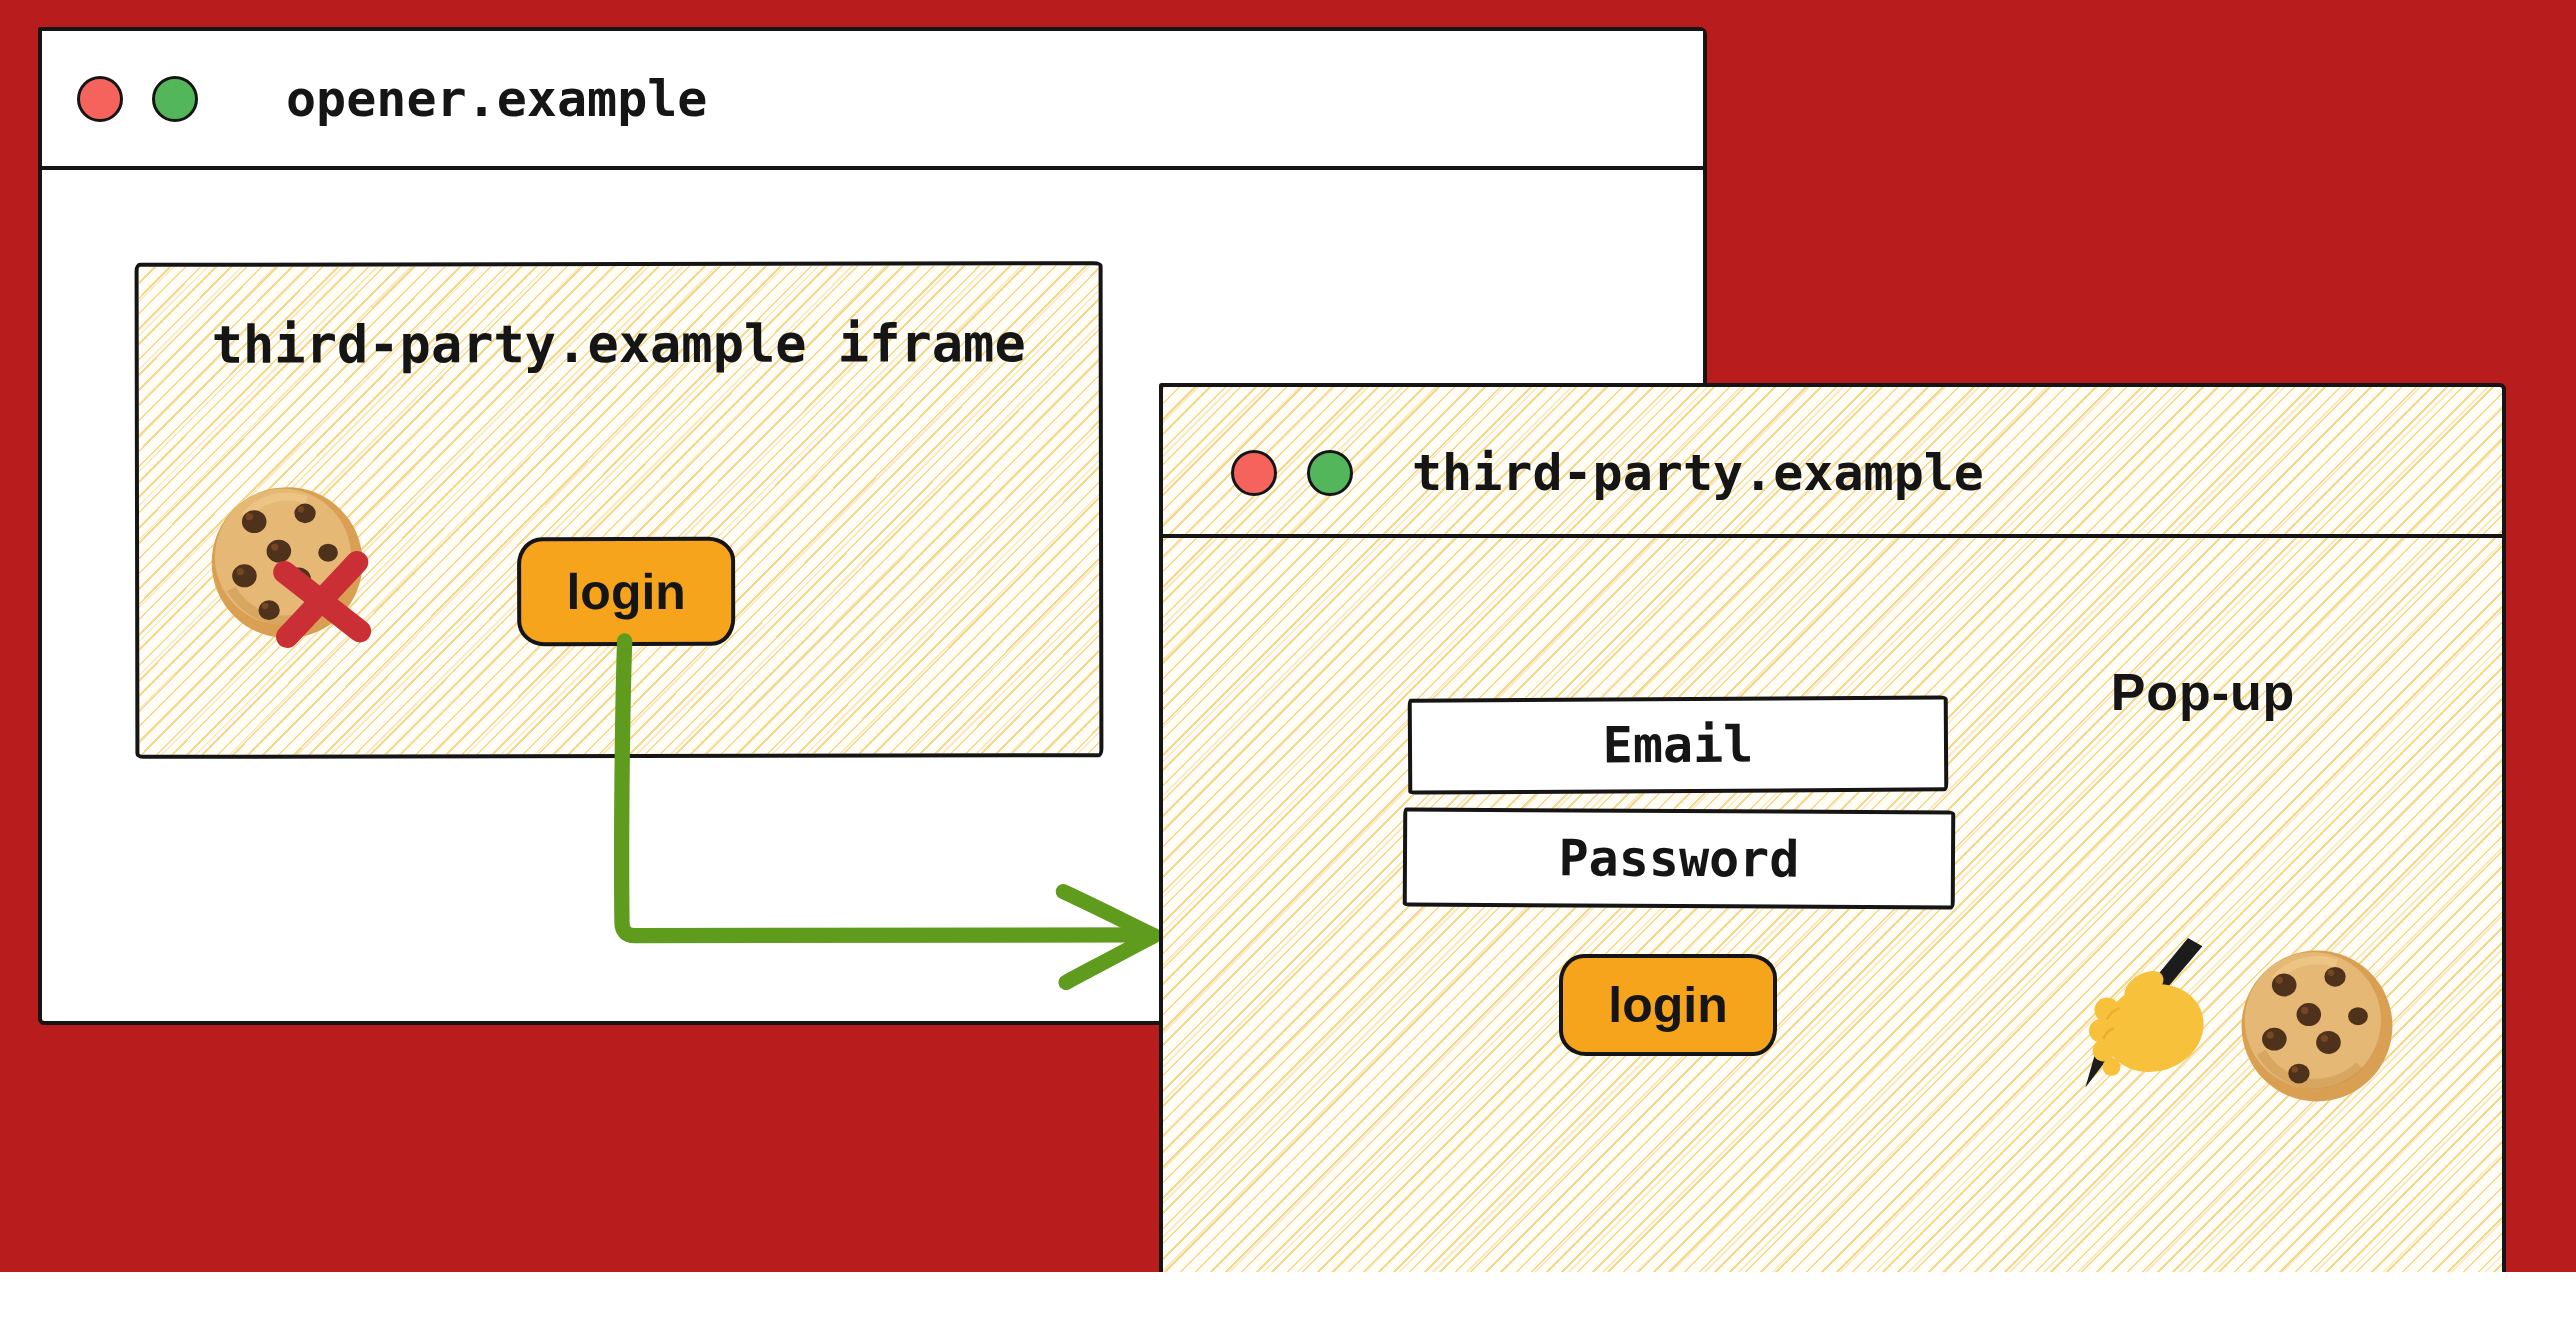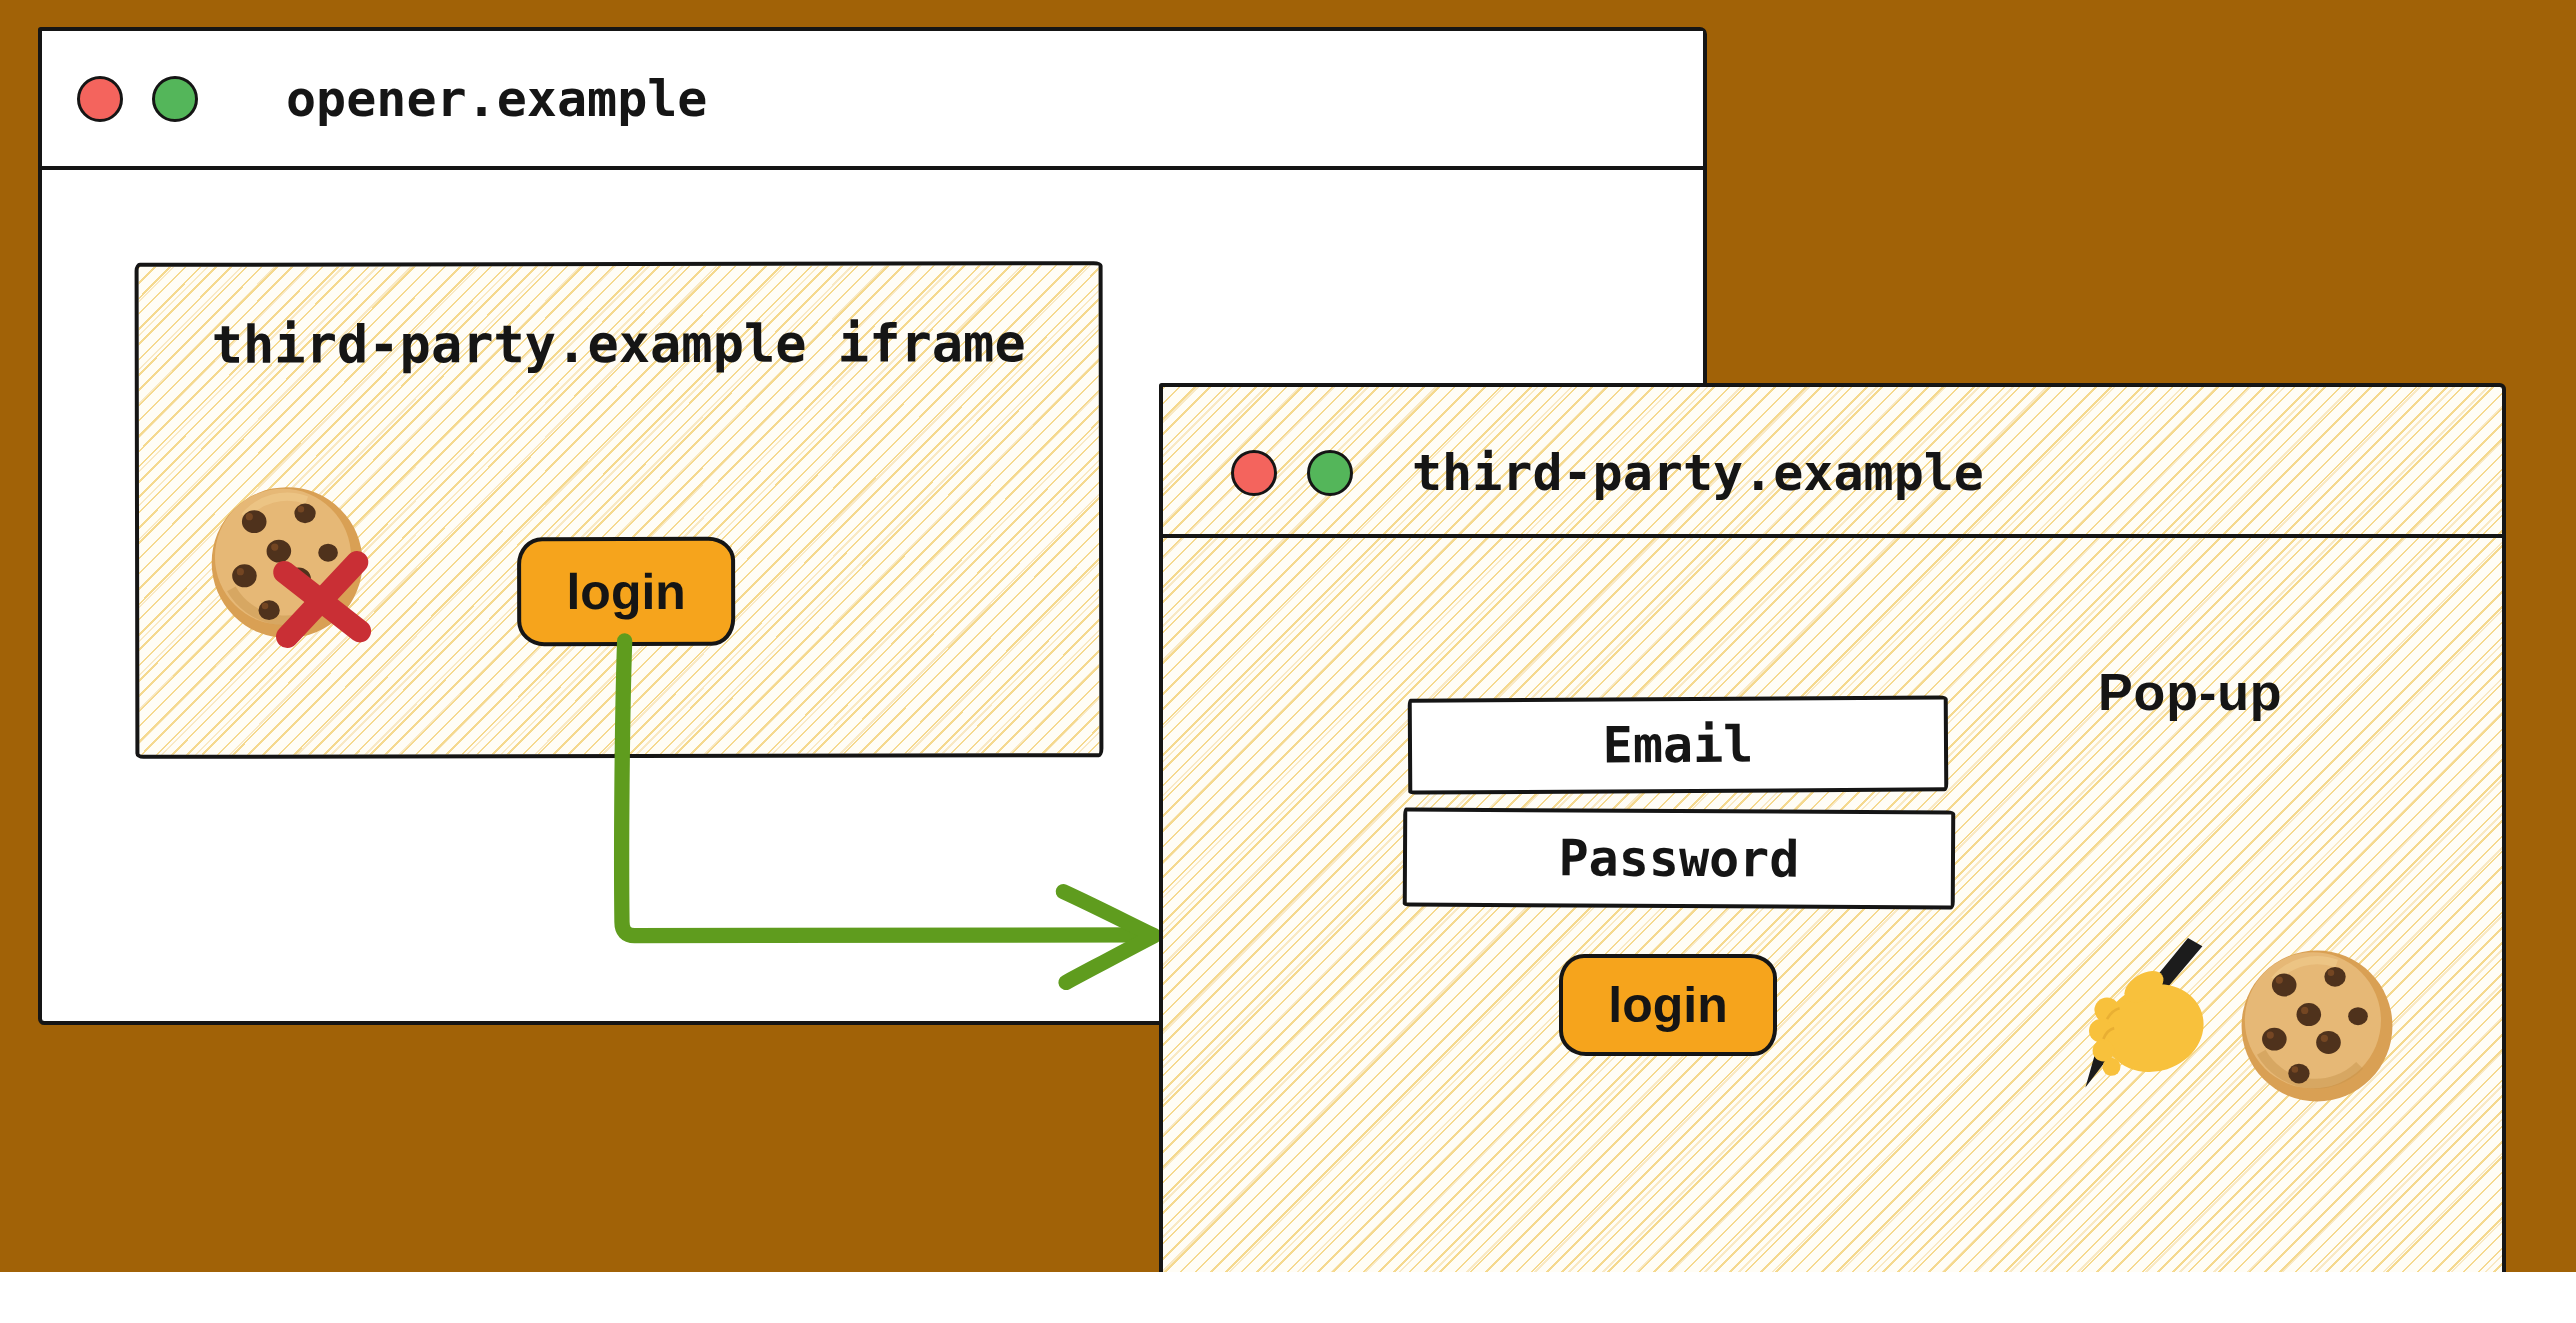--- a/index.html
+++ b/index.html
@@ -1,17 +1,17 @@
 <!DOCTYPE html>
 <html style="--ink: #151515; --hatch-line: #F5D98F; --hatch-line-soft: #F9E9C4; --button-orange: #F6A41C; --arrow-green: #5F9C1E; --blocked-red: #C92F35; --traffic-red: #F4645D; --traffic-green: #54B65A;font-size:14.4px"><head>
 <meta charset="utf-8">
 <style>
   html,body{margin:0;padding:0;background:#ffffff;}
   *{box-sizing:content-box;}
-  .canvas{position:relative;width:2576px;height:1272px;background:#a16207;overflow:hidden;
+  .canvas{position:relative;width:2576px;height:1272px;background:#b91c1c;overflow:hidden;
           font-family:"DejaVu Sans Mono","Liberation Mono",monospace;color:var(--ink,#151515);}
 
   
   .sketch{border:4.5px solid var(--ink,#151515);
           border-radius:5.4px 9px 4.5px 8px / 8px 4.5px 9px 5.4px;}
   .hatch{background-color:#FFFDF6;
          background-image:
            repeating-linear-gradient(135deg, var(--hatch-line,#F5D98F) 0px, var(--hatch-line,#F5D98F) 1.8px, transparent 1.8px, transparent 10.8px),
            repeating-linear-gradient(135deg, var(--hatch-line-soft,#F9E9C4) 0px, var(--hatch-line-soft,#F9E9C4) 1.8px, transparent 1.8px, transparent 24px);}
   .dot{display:inline-block;width:40px;height:40px;border-radius:50%;
@@ -56,21 +56,21 @@
   .popup .titlebar .dot + .dot{margin-left:30px;}
   .popup .titlebar .win-title{margin-left:59px;}
 
   .field{position:absolute;display:flex;align-items:center;justify-content:center;
          background:#ffffff;border:4.5px solid var(--ink,#151515);
          border-radius:2.7px 8px 3.6px 7.2px / 7.2px 3.6px 8px 2.7px;
          font-weight:700;font-size:50px;line-height:1;}
   .field-email{left:245px;top:310px;width:532px;height:88px;transform:rotate(-0.35deg);}
   .field-password{left:240px;top:422px;width:544px;height:91px;transform:rotate(0.3deg);}
   .login-b{left:396px;top:567px;width:210px;height:94px;}
-  .popup-label{position:absolute;left:935px;top:279px;width:210px;
+  .popup-label{position:absolute;left:935px;top:279px;width:210px;text-align:center;
                font-family:"Liberation Sans","DejaVu Sans",sans-serif;font-weight:700;
                font-size:52px;line-height:1;letter-spacing:0.9px;}
   .hand-svg{position:absolute;left:890px;top:551px;width:171px;height:155px;overflow:visible;}
   .cookie-b{left:1072px;top:557px;width:164px;height:164px;}
 
   .defs-hidden{position:absolute;width:0;height:0;overflow:hidden;}
 </style>
 </head>
 <body>
 

